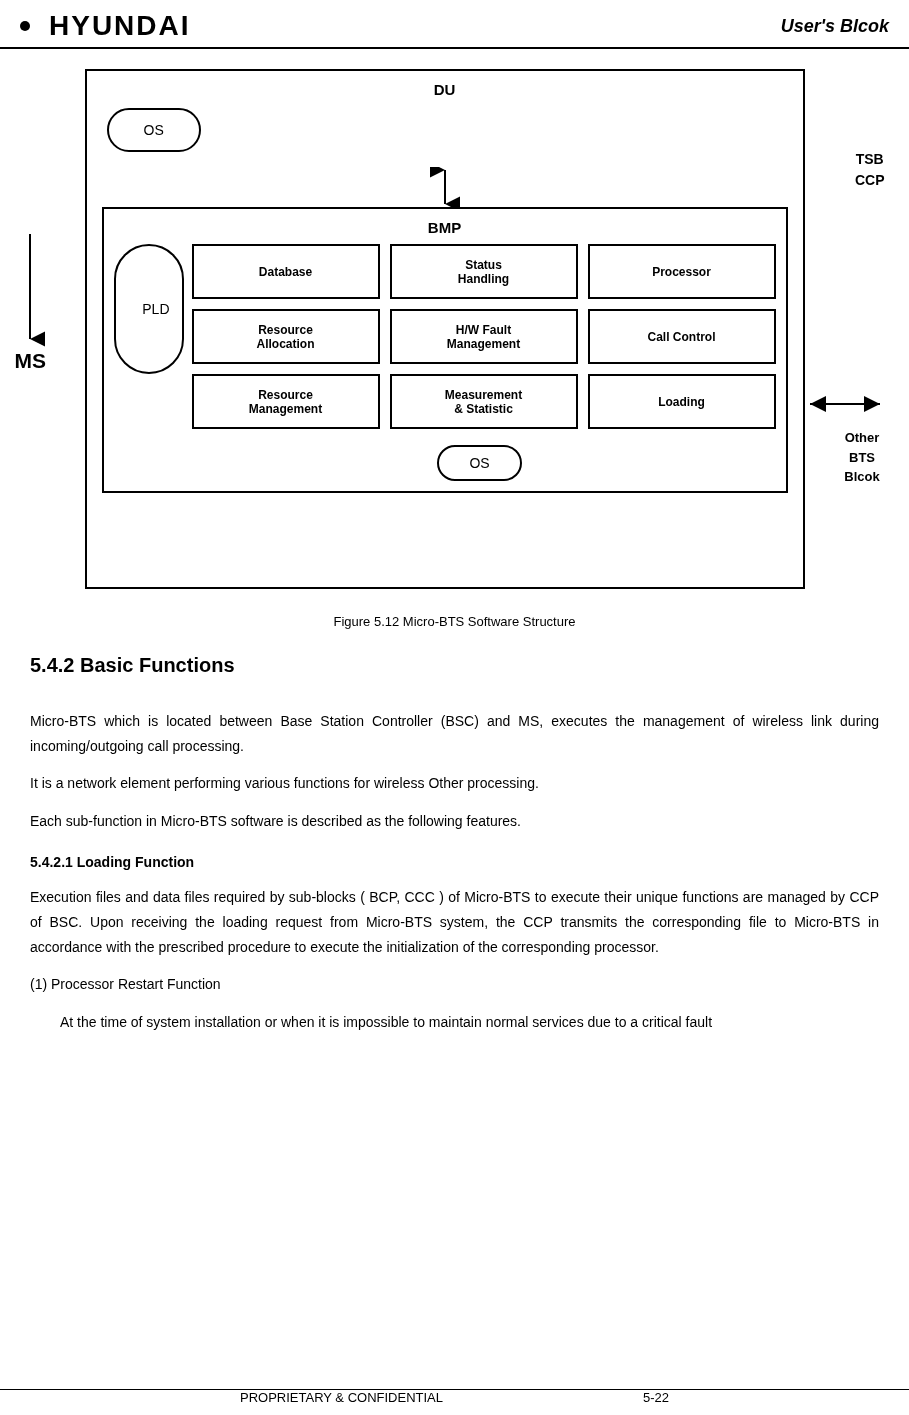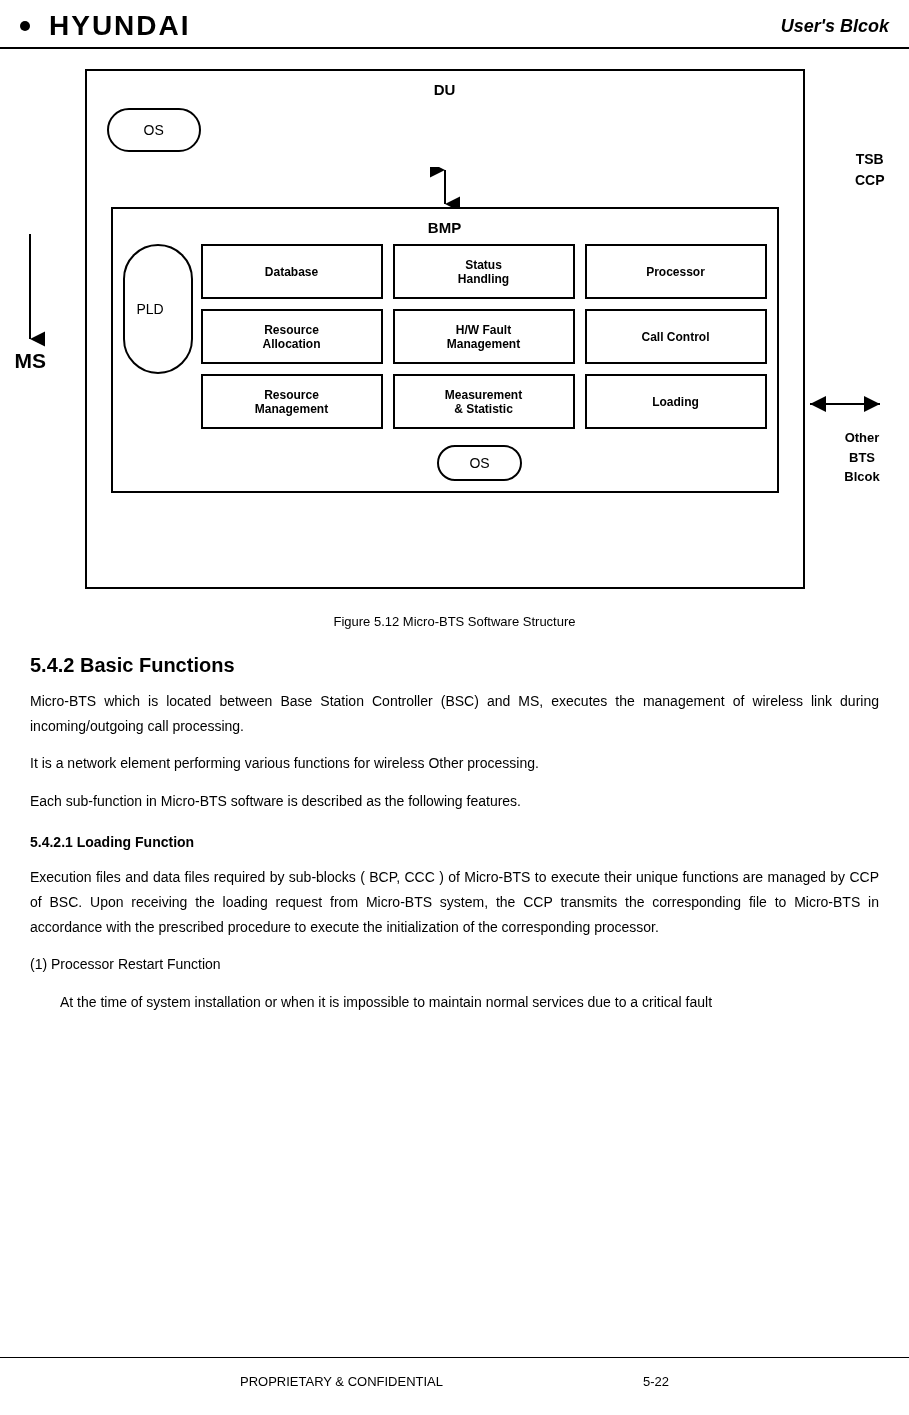--- a/index.html
+++ b/index.html
@@ -102,21 +102,21 @@
     .arrow-vertical-container {
       display: flex;
       justify-content: center;
       height: 40px;
       align-items: center;
     }
 
     
     .bmp-box {
       border: 2px solid #000;
-      margin: 0 14px;
+      margin: 0 5px;
       padding: 10px;
       position: relative;
     }
 
     .bmp-label {
       font-size: 15px;
       font-weight: bold;
       text-align: center;
       margin-bottom: 8px;
     }
@@ -126,21 +126,21 @@
       gap: 8px;
       align-items: flex-start;
     }
 
     
     .pld-oval {
       border: 2px solid #000;
       border-radius: 50px;
       padding: 55px 12px;
       font-size: 14px;
-      text-align: left;
+      text-align: right;
       width: 70px;
       min-width: 70px;
     }
 
     
     .bmp-grid {
       display: grid;
       grid-template-columns: repeat(3, 1fr);
       gap: 10px;
       flex: 1;
@@ -178,21 +178,21 @@
     }
 
     
     .text-section {
       padding: 0 30px;
     }
 
     .section-heading {
       font-size: 20px;
       font-weight: bold;
-      margin-bottom: 12px;
+      margin-bottom: 32px;
     }
 
     .body-text {
       font-size: 14px;
       line-height: 1.8;
       margin-bottom: 12px;
       text-align: justify;
     }
 
     .sub-heading {
@@ -204,21 +204,21 @@
     
     .footer {
       position: absolute;
       bottom: 10px;
       left: 0;
       right: 0;
       display: flex;
       justify-content: center;
       gap: 200px;
       border-top: 1px solid #000;
-      padding: 16px 30px;
+      padding: 0 30px;
       font-size: 13px;
     }
 
   </style>
 </head>
 <body>
 
 <div class="header">
   <div class="logo">
     <span class="logo-dot"></span>

